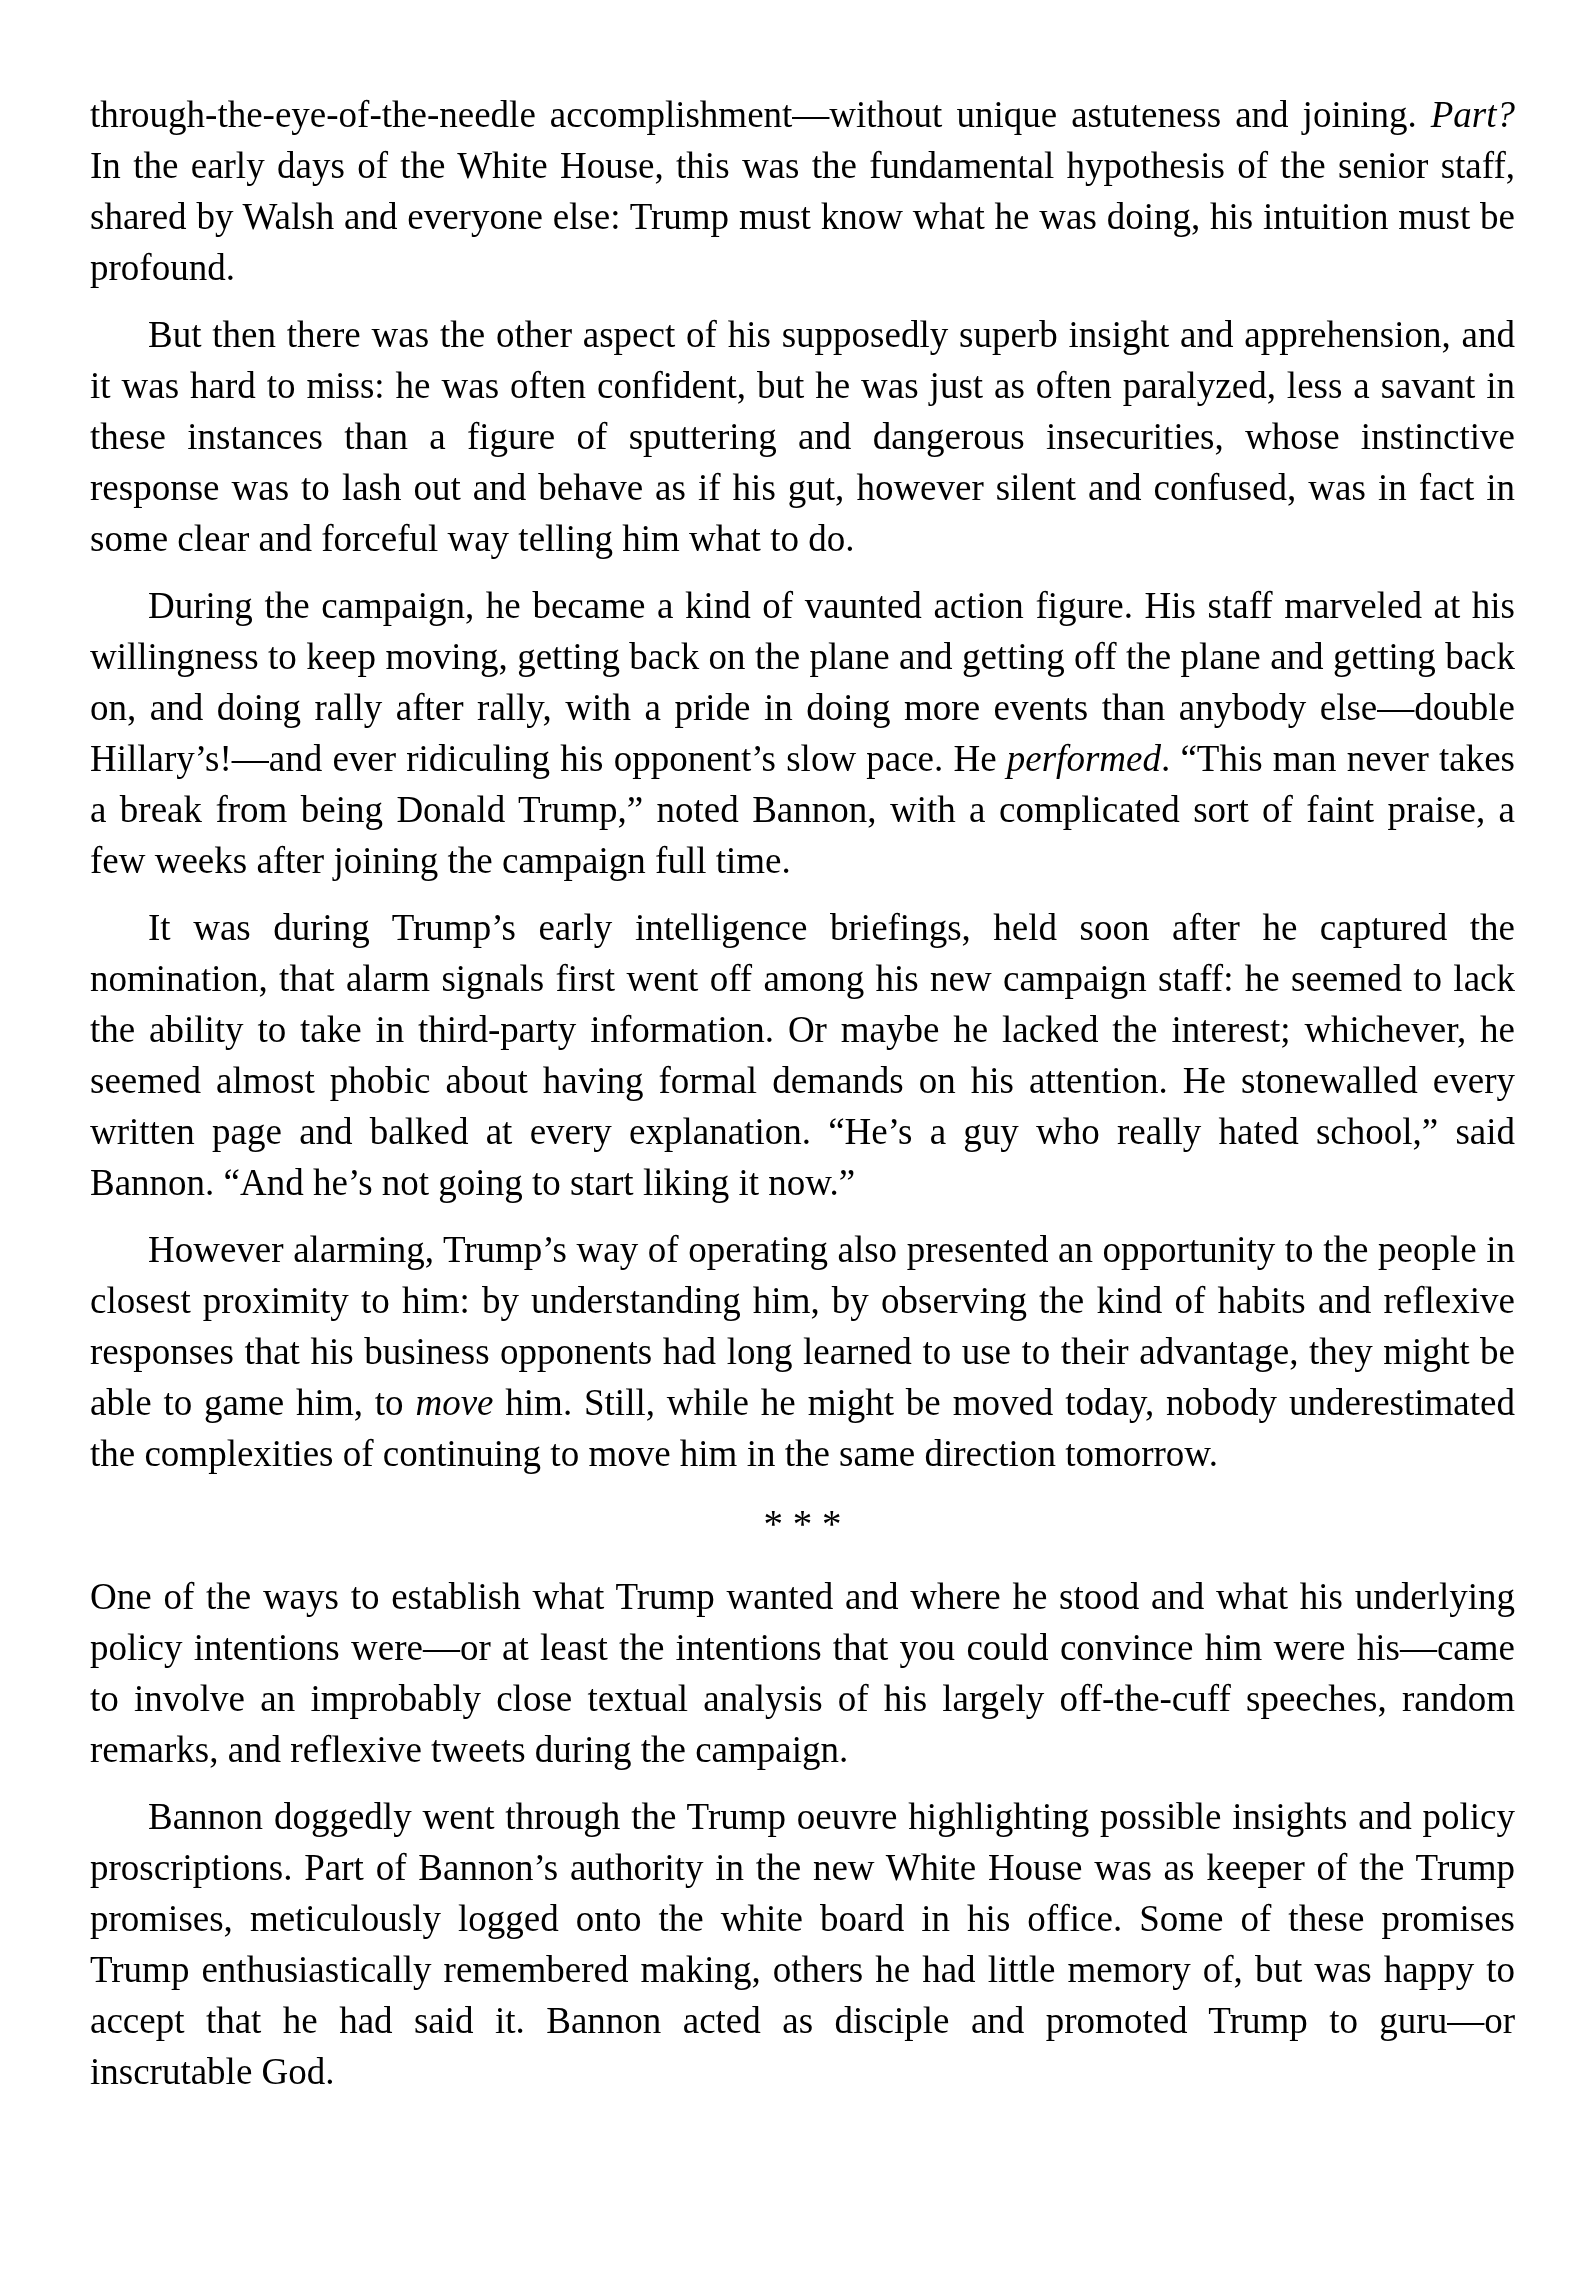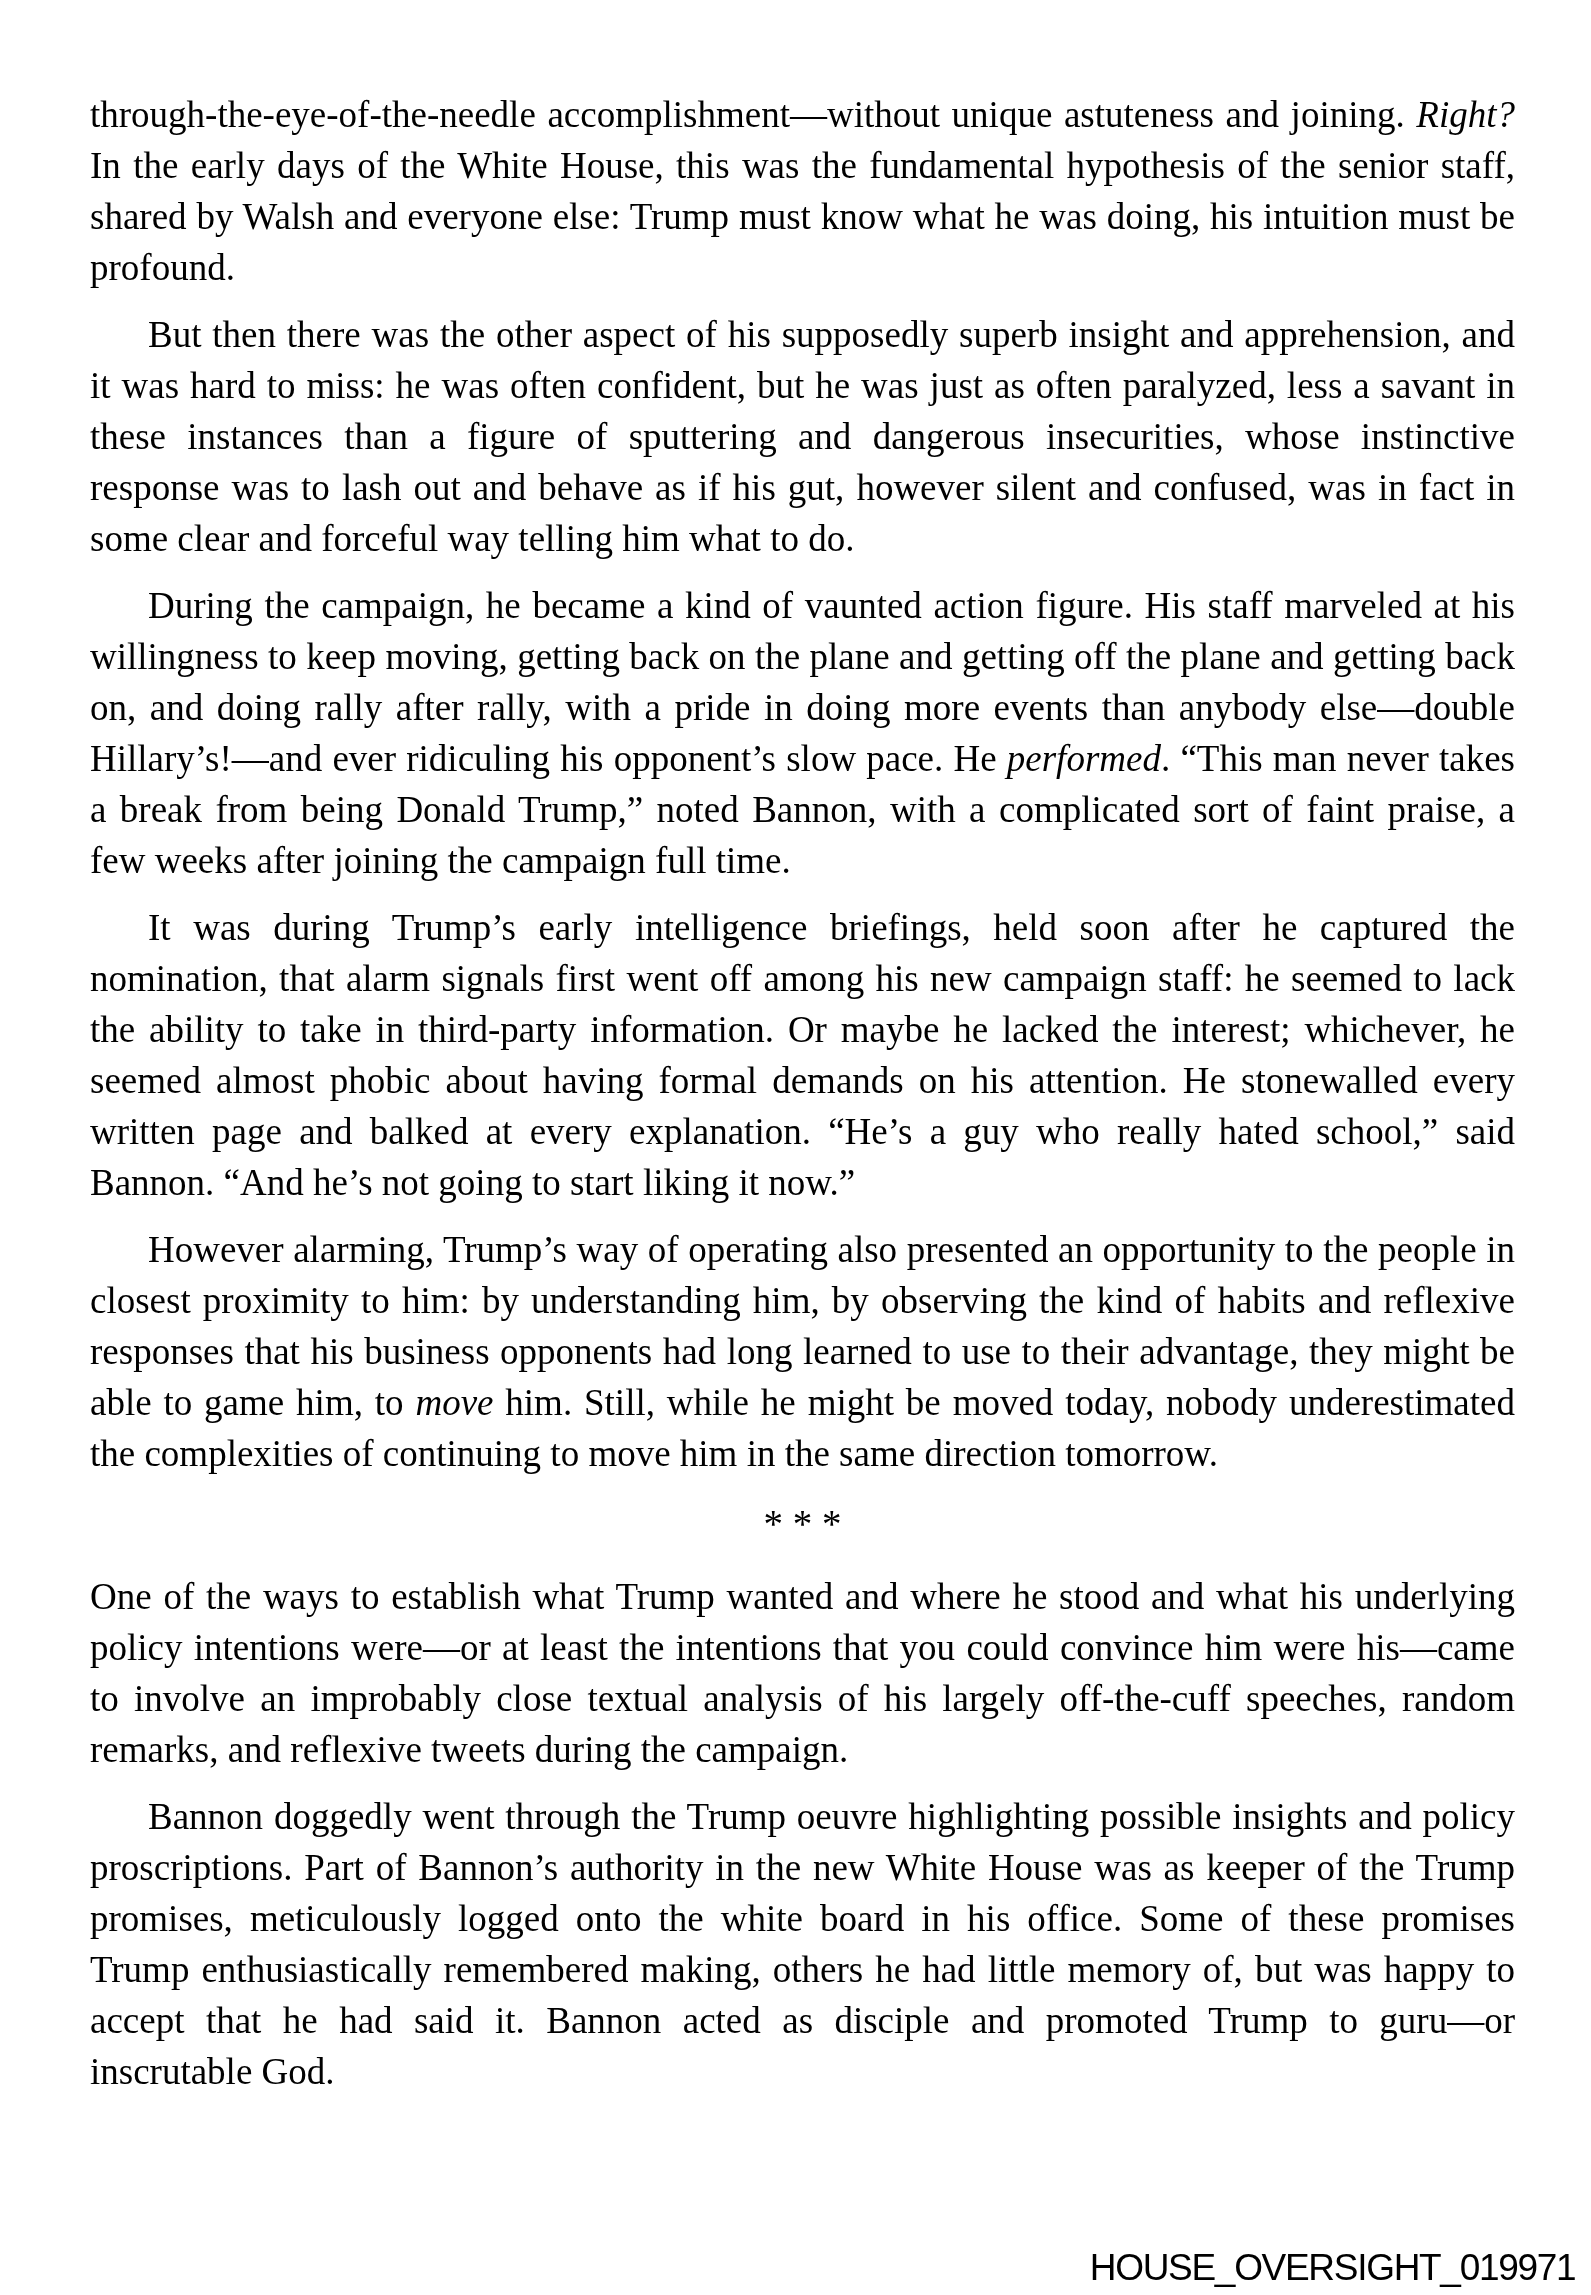--- a/index.html
+++ b/index.html
@@ -53,24 +53,23 @@
     letter-spacing: -1.3px;
     color: #000000;
     white-space: nowrap;
   }
 </style>
 </head>
 <body>
 
 <div class="page">
   <div class="text-block">
-      <p class="para"><span>through-the-eye-of-the-needle accomplishment—without unique astuteness and joining. </span><em>Right?</em><span> In the early days of the White House, this was the fundamental hypothesis of the senior staff, shared by Walsh and everyone else: Trump must know what he was doing, his intuition must be profound.</span></p>
+      <p class="para"><span>through-the-eye-of-the-needle accomplishment—without unique astuteness and joining. </span><em>Part?</em><span> In the early days of the White House, this was the fundamental hypothesis of the senior staff, shared by Walsh and everyone else: Trump must know what he was doing, his intuition must be profound.</span></p>
       <p class="para indent"><span>But then there was the other aspect of his supposedly superb insight and apprehension, and it was hard to miss: he was often confident, but he was just as often paralyzed, less a savant in these instances than a figure of sputtering and dangerous insecurities, whose instinctive response was to lash out and behave as if his gut, however silent and confused, was in fact in some clear and forceful way telling him what to do.</span></p>
       <p class="para indent"><span>During the campaign, he became a kind of vaunted action figure. His staff marveled at his willingness to keep moving, getting back on the plane and getting off the plane and getting back on, and doing rally after rally, with a pride in doing more events than anybody else—double Hillary’s!—and ever ridiculing his opponent’s slow pace. He </span><em>performed</em><span>. “This man never takes a break from being Donald Trump,” noted Bannon, with a complicated sort of faint praise, a few weeks after joining the campaign full time.</span></p>
       <p class="para indent"><span>It was during Trump’s early intelligence briefings, held soon after he captured the nomination, that alarm signals first went off among his new campaign staff: he seemed to lack the ability to take in third-party information. Or maybe he lacked the interest; whichever, he seemed almost phobic about having formal demands on his attention. He stonewalled every written page and balked at every explanation. “He’s a guy who really hated school,” said Bannon. “And he’s not going to start liking it now.”</span></p>
       <p class="para indent"><span>However alarming, Trump’s way of operating also presented an opportunity to the people in closest proximity to him: by understanding him, by observing the kind of habits and reflexive responses that his business opponents had long learned to use to their advantage, they might be able to game him, to </span><em>move</em><span> him. Still, while he might be moved today, nobody underestimated the complexities of continuing to move him in the same direction tomorrow.</span></p>
       <div class="separator">* * *</div>
       <p class="para"><span>One of the ways to establish what Trump wanted and where he stood and what his underlying policy intentions were—or at least the intentions that you could convince him were his—came to involve an improbably close textual analysis of his largely off-the-cuff speeches, random remarks, and reflexive tweets during the campaign.</span></p>
       <p class="para indent"><span>Bannon doggedly went through the Trump oeuvre highlighting possible insights and policy proscriptions. Part of Bannon’s authority in the new White House was as keeper of the Trump promises, meticulously logged onto the white board in his office. Some of these promises Trump enthusiastically remembered making, others he had little memory of, but was happy to accept that he had said it. Bannon acted as disciple and promoted Trump to guru—or inscrutable God.</span></p>
     </div>
-  <div class="watermark">HOUSE_OVERSIGHT_019971</div>
 </div>
 
 
 </body></html>

